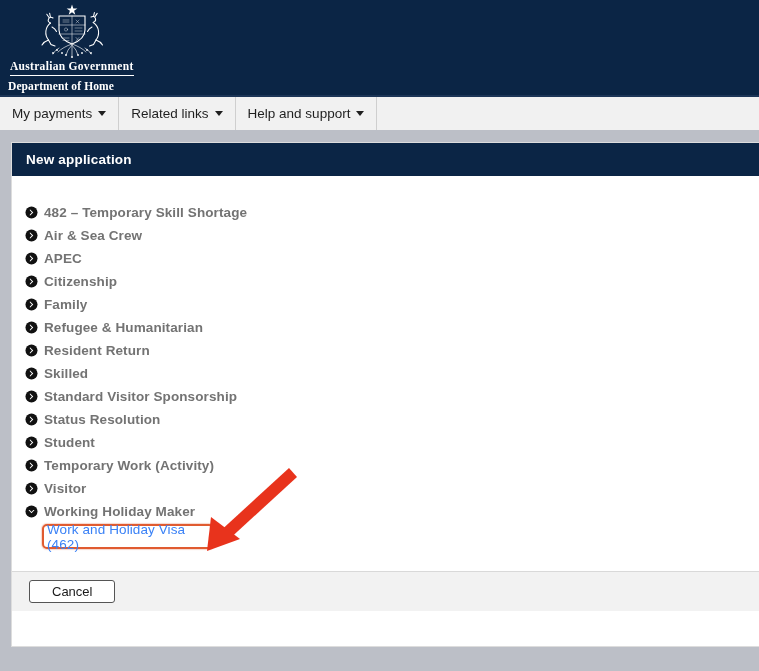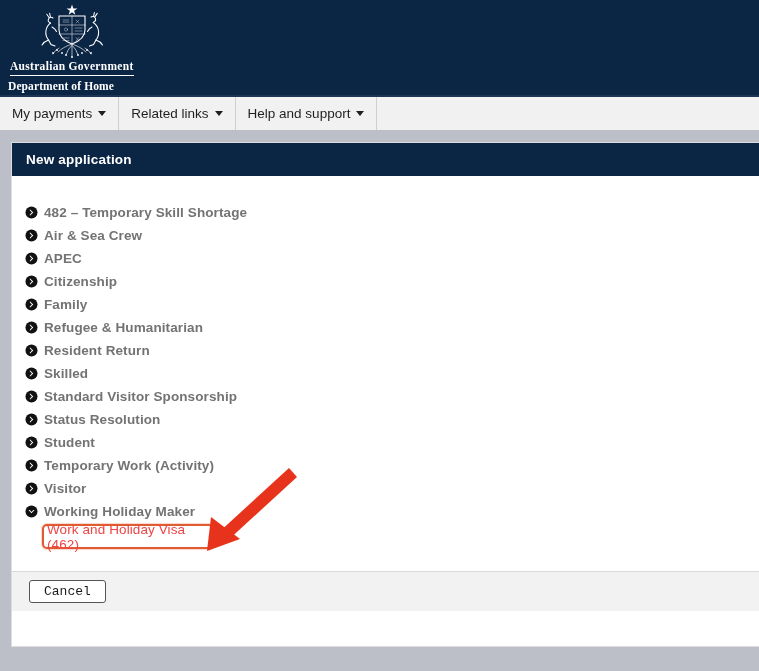--- a/index.html
+++ b/index.html
@@ -136,21 +136,21 @@
   }
   .sub-row {
     height: 24px;
     display: flex;
     align-items: center;
     padding-left: 19px;
     cursor: pointer;
   }
   .sub-label {
     font-size: 13.5px;
-    color: #ef4444;
+    color: #3b82f6;
     letter-spacing: .1px;
   }
   .sub-row.highlighted {
     padding-left: 0;
     margin-left: 17px;
     margin-top: 1px;
     height: 25px;
     width: 172px;
     border: 2px solid #e05b30;
     border-radius: 5px;
@@ -163,27 +163,27 @@
   #panel-footer {
     margin-top: 14px;
     background: #f2f2f2;
     border-top: 1px solid #d9d9d9;
     height: 40px;
     display: flex;
     align-items: center;
     padding-left: 17px;
   }
   #cancel-button {
-    font-family: Liberation Mono, monospace;
+    font-family: Liberation Sans, sans-serif;
     font-size: 13px;
     color: #1a1a1a;
     background: #ffffff;
     border: 1px solid #555555;
     border-radius: 3px;
-    padding: 3px 14px;
+    padding: 3px 22px;
     cursor: pointer;
   }
 
   
   #annot-arrow {
     position: absolute;
     left: 185px; top: 335px;
     pointer-events: none;
   }
 </style>

